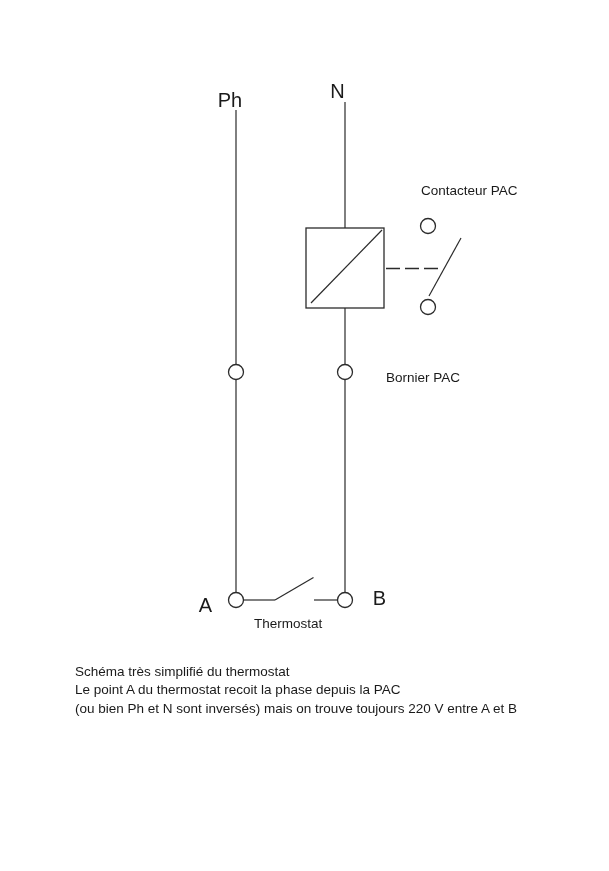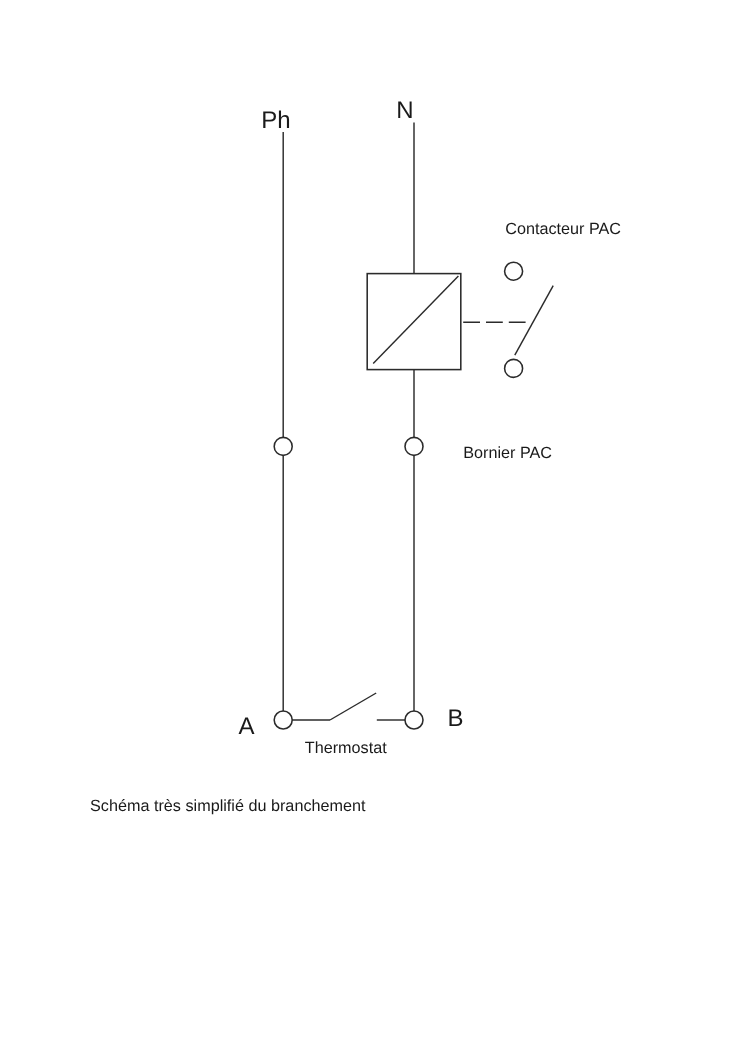--- a/index.html
+++ b/index.html
@@ -88,16 +88,18 @@
     <text class="big-label" x="230" y="106.5" text-anchor="middle">Ph</text>
     <text class="big-label" x="337.5" y="98" text-anchor="middle">N</text>
     <text class="small-label" x="421" y="195" text-anchor="start">Contacteur PAC</text>
     <text class="small-label" x="386" y="382" text-anchor="start">Bornier PAC</text>
     <text class="big-label" x="205.5" y="612" text-anchor="middle">A</text>
     <text class="big-label" x="379.5" y="605" text-anchor="middle">B</text>
     <text class="small-label" x="254" y="627.5" text-anchor="start">Thermostat</text>
   </svg>
 
   <div class="caption">
-    <div>Schéma très simplifié du branchement</div>
+    <div>Schéma très simplifié du thermostat</div>
+    <div>Le point A du thermostat recoit la phase depuis la PAC</div>
+    <div>(ou bien Ph et N sont inversés) mais on trouve toujours 220 V entre A et B</div>
   </div>
 
 </div>
 
 </body></html>

